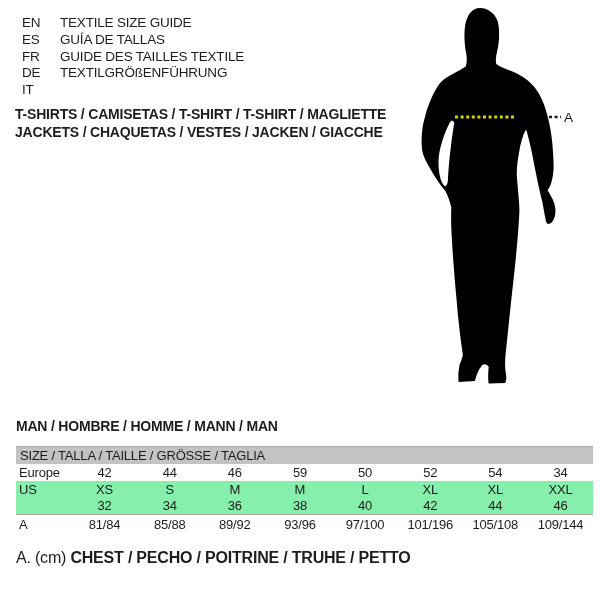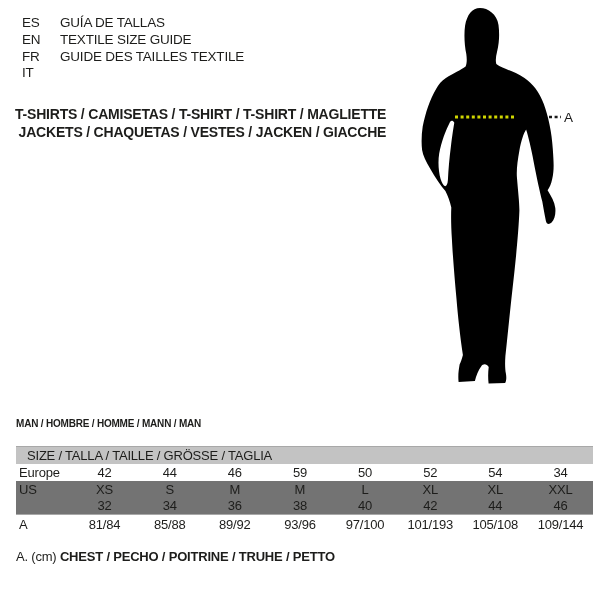--- a/index.html
+++ b/index.html
@@ -12,67 +12,71 @@
   }
   .page { position: absolute; inset: 0; }
 
   
   .lang-list { position: absolute; left: 22px; top: 15px; }
   .lang-row { display: flex; line-height: 16.8px; font-size: 13.5px; font-weight: 400; }
   .lang-code { width: 38px; flex: 0 0 38px; }
   .lang-label { white-space: nowrap; }
 
   
-  .categories { position: absolute; left: 15px; top: 106px; text-align: right; }
+  .categories { position: absolute; left: 15px; top: 106px; }
   .category-line { font-size: 14px; font-weight: 700; line-height: 17.5px; white-space: nowrap; }
 
   
   .figure-wrap { position: absolute; left: 400px; top: 0; width: 200px; height: 400px; }
 
   
-  .section-title { position: absolute; left: 16px; top: 418px; font-size: 10px; font-weight: 700; white-space: nowrap; }
+  .section-title { position: absolute; left: 16px; top: 418px; font-size: 14px; font-weight: 700; white-space: nowrap; }
 
   
   .size-table-wrap { position: absolute; left: 16px; top: 446px; width: 577px; }
   table.size-table { width: 577px; border-collapse: collapse; table-layout: fixed; font-size: 13px; }
   table.size-table col.label-col { width: 56px; }
   table.size-table td { text-align: center; vertical-align: middle; color: #1d1d1b; font-weight: 400; }
   table.size-table td.row-label { text-align: left; padding-left: 3px; }
   tr.table-head td {
-    background: #c3c3c3; text-align: left; padding-left: 11px;
+    background: #c3c3c3; text-align: left; padding-left: 4px;
     height: 17px; border-top: 1px solid #a8a8a8;
   }
   tr.data-row { height: 17px; }
-  tr.row-shade { background: #737373; }
+  tr.row-shade { background: #86efac; }
   tr.row-measure { height: 19px; }
   tr.row-measure td { border-top: 1px solid #a8a8a8; }
 
   
-  .footnote { position: absolute; left: 16px; top: 549px; font-size: 13px; white-space: nowrap; }
+  .footnote { position: absolute; left: 16px; top: 549px; font-size: 16px; white-space: nowrap; }
   .footnote .fn-marker { font-weight: 400; }
   .footnote .fn-unit { font-weight: 400; }
   .footnote .fn-label { font-weight: 700; }
 </style>
 </head>
 <body>
 
 <div class="page">
 
   <div class="lang-list">
     <div class="lang-row">
+      <span class="lang-code">EN</span>
+      <span class="lang-label">TEXTILE SIZE GUIDE</span>
+    </div>
+    <div class="lang-row">
       <span class="lang-code">ES</span>
       <span class="lang-label">GUÍA DE TALLAS</span>
     </div>
     <div class="lang-row">
-      <span class="lang-code">EN</span>
-      <span class="lang-label">TEXTILE SIZE GUIDE</span>
-    </div>
-    <div class="lang-row">
       <span class="lang-code">FR</span>
       <span class="lang-label">GUIDE DES TAILLES TEXTILE</span>
+    </div>
+    <div class="lang-row">
+      <span class="lang-code">DE</span>
+      <span class="lang-label">TEXTILGRÖßENFÜHRUNG</span>
     </div>
     <div class="lang-row">
       <span class="lang-code">IT</span>
     </div>
   </div>
 
   <div class="categories">
     <div class="category-line">T-SHIRTS / CAMISETAS / T-SHIRT / T-SHIRT / MAGLIETTE</div>
     <div class="category-line">JACKETS / CHAQUETAS / VESTES / JACKEN / GIACCHE</div>
   </div>
@@ -189,21 +193,21 @@
           <td>44</td>
           <td>46</td>
         </tr>
         <tr class="data-row row-measure">
           <td class="row-label">A</td>
           <td>81/84</td>
           <td>85/88</td>
           <td>89/92</td>
           <td>93/96</td>
           <td>97/100</td>
-          <td>101/193</td>
+          <td>101/196</td>
           <td>105/108</td>
           <td>109/144</td>
         </tr>
       </tbody>
     </table>
   </div>
 
   <div class="footnote">
     <span class="fn-marker">A.</span>
     <span class="fn-unit">(cm)</span>

